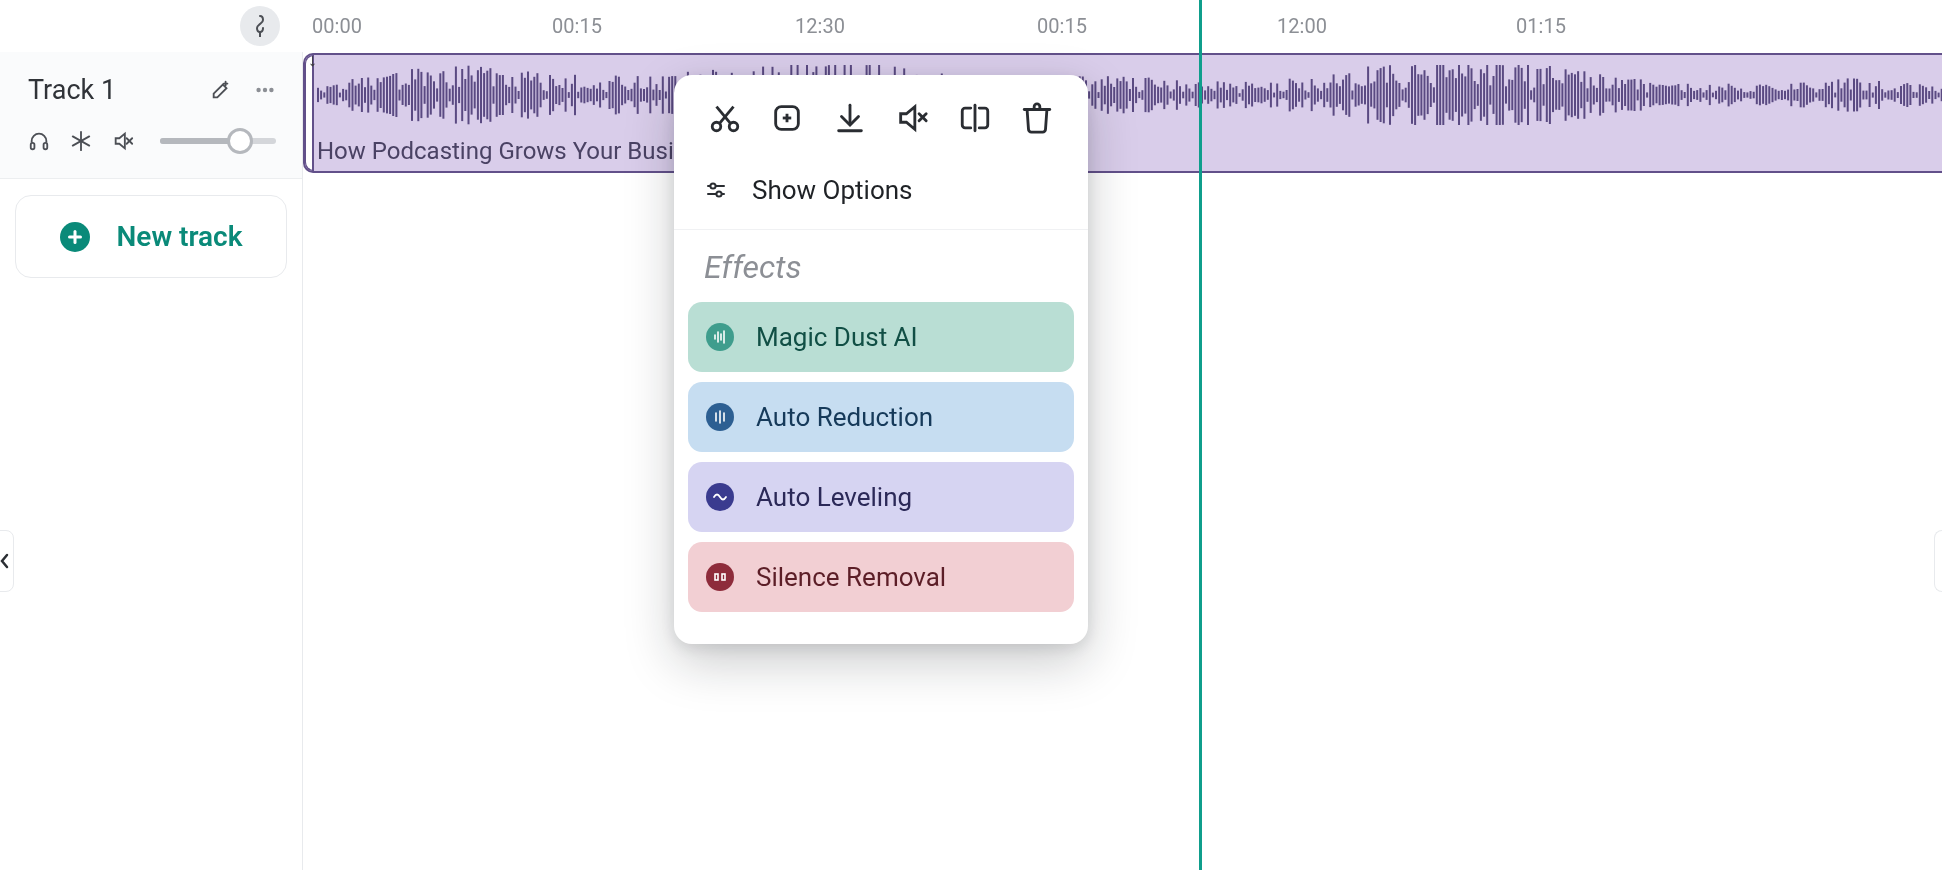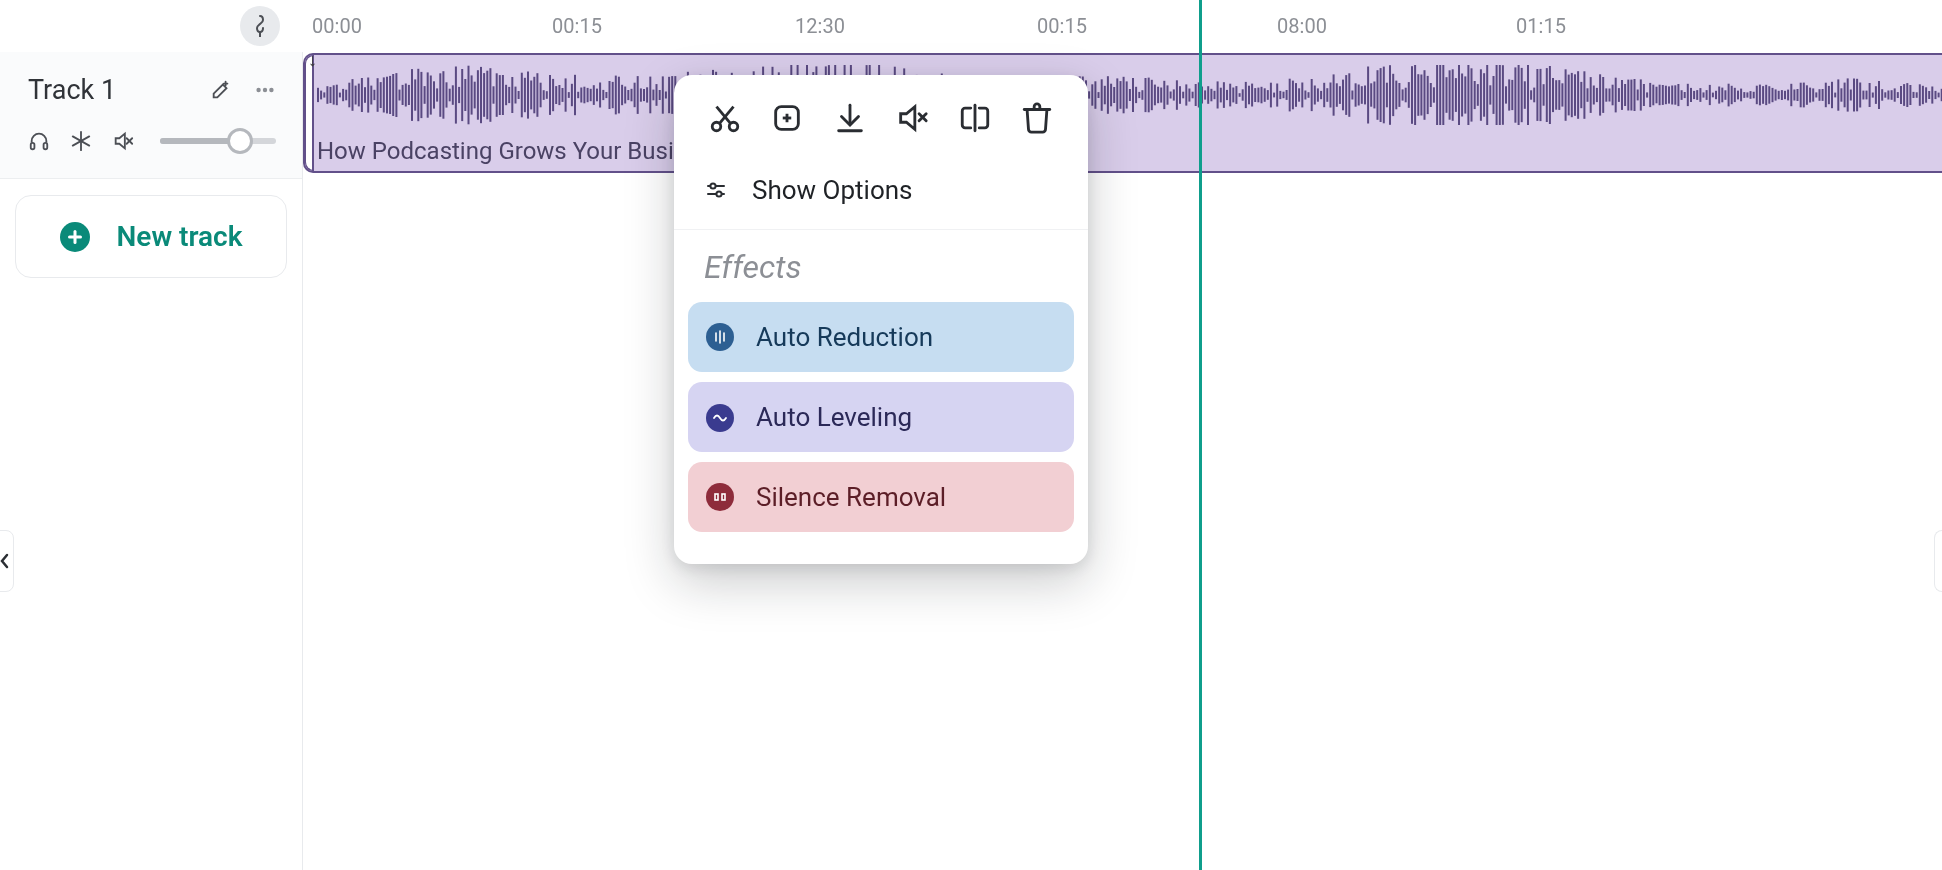--- a/index.html
+++ b/index.html
@@ -123,21 +123,21 @@
     display:flex;align-items:center;gap:24px;padding:14px 30px;font-size:26px;color:#1f2226;cursor:pointer;
   }
   .cm-sep{height:1px;background:#f0f1f3;margin:10px 0 8px 0;}
   .cm-section-label{padding:10px 30px 6px 30px;color:var(--gray-500);font-size:32px;font-style:italic;}
   .effect{
     margin:10px 14px 0 14px;border-radius:14px;padding:20px 18px;display:flex;align-items:center;gap:22px;font-size:26px;cursor:pointer;
   }
   .effect .bubble{width:28px;height:28px;border-radius:50%;display:flex;align-items:center;justify-content:center;}
   .effect.teal{background:var(--effect-teal);color:#114f45;} .effect.teal .bubble{background:#3f9d8d;}
   .effect.blue{background:var(--effect-blue);color:#163a5a;} .effect.blue .bubble{background:#2d5f92;}
-  .effect.violet{background:var(--effect-violet);color:#2b2958;align-items:flex-end;} .effect.violet .bubble{background:#3a3b8f;}
+  .effect.violet{background:var(--effect-violet);color:#2b2958;} .effect.violet .bubble{background:#3a3b8f;}
   .effect.rose{background:var(--effect-rose);color:#5c1e27;} .effect.rose .bubble{background:#8e2c3b;}
   
   
   svg{display:block;}
 </style>
 </head>
 <body>
 
 <div class="ruler">
   <div class="ruler-left">
@@ -146,21 +146,21 @@
         <path d="M10 2 C12 2 13 4 13 6 C13 8 11 9 10 10 C9 11 7 12 7 14 C7 16 8 18 10 18 C12 18 13 16 13 14" stroke-linecap="round"></path>
         <line x1="10" y1="18" x2="10" y2="23"></line>
       </svg>
     </div>
   </div>
   <div class="ruler-ticks">
     <span class="tick" style="left:34px">00:00</span>
     <span class="tick" style="left:274px">00:15</span>
     <span class="tick" style="left:517px">12:30</span>
     <span class="tick" style="left:759px">00:15</span>
-    <span class="tick" style="left:999px">08:00</span>
+    <span class="tick" style="left:999px">12:00</span>
     <span class="tick" style="left:1238px">01:15</span>
   </div>
 </div>
 
 <div class="sidebar">
   <div class="track-card">
     <div class="track-top">
       <div class="track-name">Track 1</div>
       <div class="track-top-icons">
         <span>
@@ -814,20 +814,31 @@
         <circle cx="9" cy="8" r="2.6" fill="#fff"></circle>
         <line x1="4" y1="16" x2="20" y2="16"></line>
         <circle cx="15" cy="16" r="2.6" fill="#fff"></circle>
       </svg>
     <span>Show Options</span>
   </div>
 
   <div class="cm-sep"></div>
   <div class="cm-section-label">Effects</div>
 
+  <div class="effect teal">
+    <span class="bubble">
+      <svg width="16" height="16" viewBox="0 0 16 16" fill="none" stroke="#fff" stroke-width="1.6" stroke-linecap="round">
+          <line x1="3" y1="6" x2="3" y2="10"></line>
+          <line x1="6" y1="3" x2="6" y2="13"></line>
+          <line x1="9" y1="5" x2="9" y2="11"></line>
+          <line x1="12" y1="2" x2="12" y2="14"></line>
+        </svg>
+    </span>
+    <span>Magic Dust AI</span>
+  </div>
   <div class="effect blue">
     <span class="bubble">
       <svg width="16" height="16" viewBox="0 0 16 16" fill="none" stroke="#fff" stroke-width="1.6" stroke-linecap="round">
           <line x1="4" y1="4" x2="4" y2="12"></line>
           <line x1="8" y1="2" x2="8" y2="14"></line>
           <line x1="12" y1="4" x2="12" y2="12"></line>
         </svg>
     </span>
     <span>Auto Reduction</span>
   </div>

